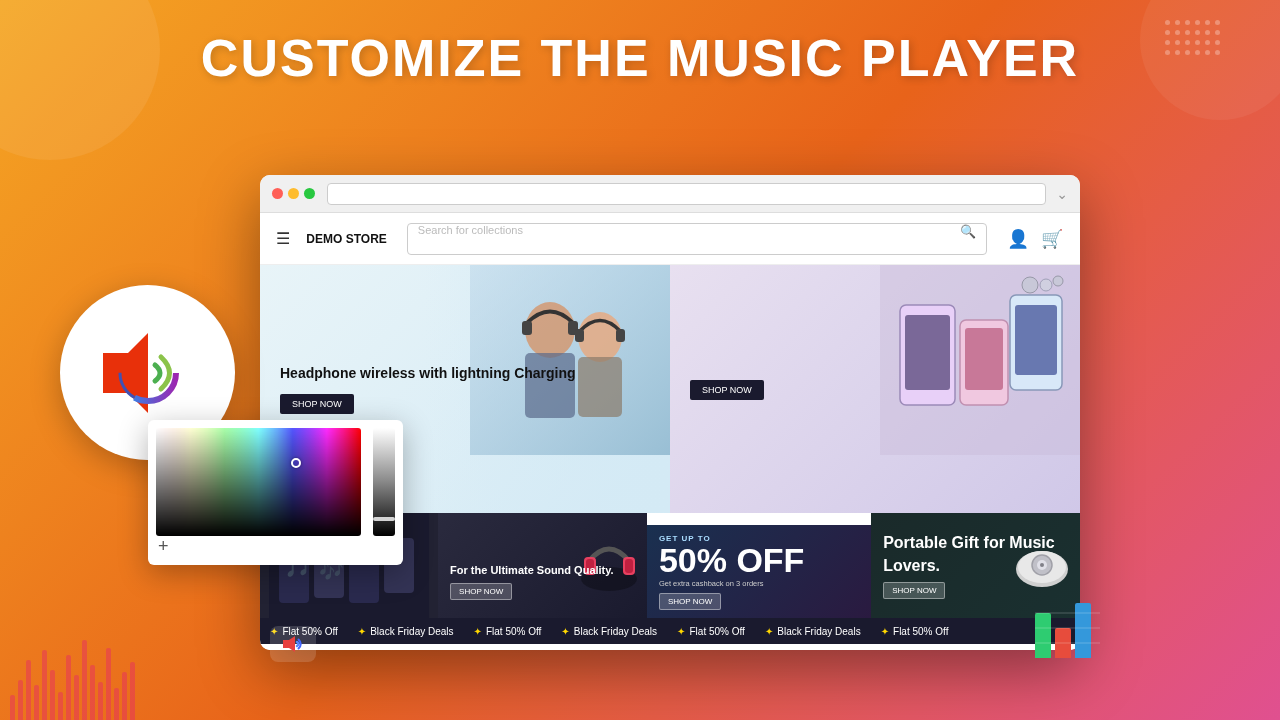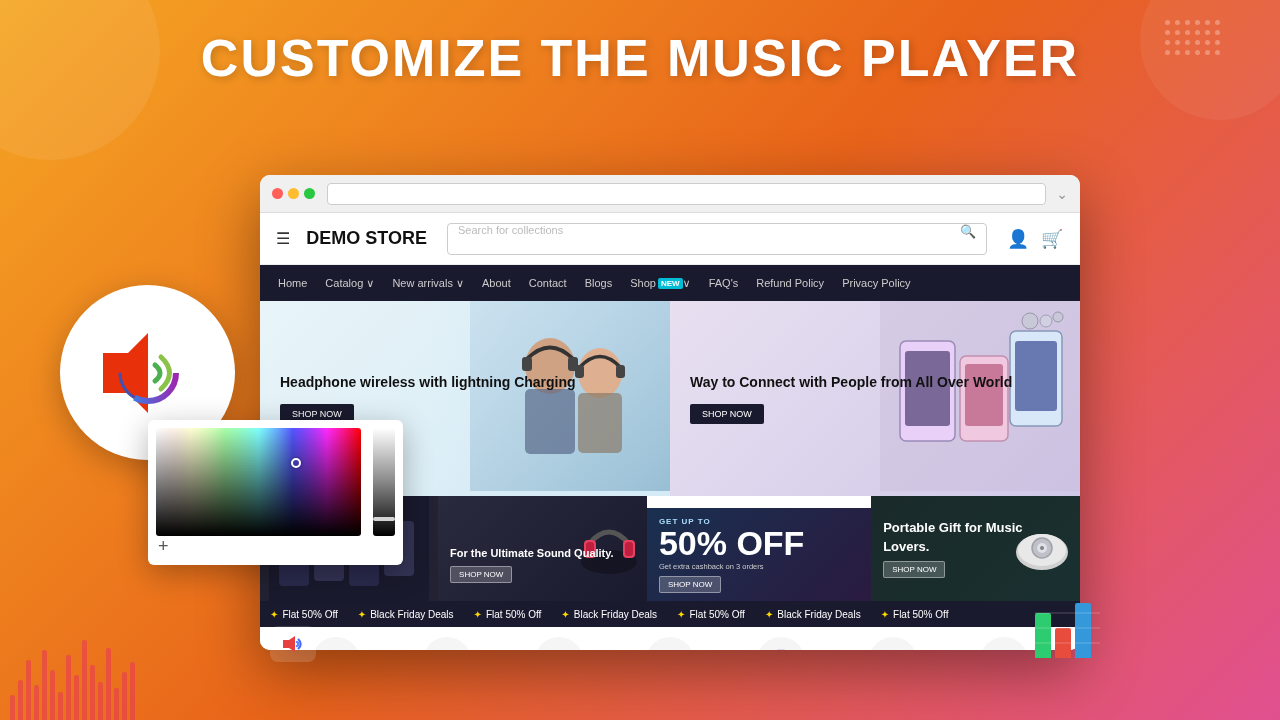--- a/index.html
+++ b/index.html
@@ -96,21 +96,21 @@
       border-bottom: 1px solid #eee;
       gap: 10px;
     }
     .hamburger {
       font-size: 16px;
       color: #333;
       cursor: pointer;
       margin-right: 6px;
     }
     .store-logo {
-      font-size: 18px;
+      font-size: 12px;
       font-weight: 900;
       color: #111;
       margin-right: 10px;
     }
     .search-bar {
       flex: 1;
       height: 32px;
       border: 1px solid #ccc;
       border-radius: 4px;
       padding: 0 10px;
@@ -159,21 +159,21 @@
       font-size: 8px;
       padding: 1px 3px;
       border-radius: 2px;
       margin-left: 2px;
       font-weight: bold;
     }
 
     
     .hero-section {
       display: flex;
-      height: 195px;
+      height: 248px;
     }
     .hero-left {
       width: 50%;
       background: linear-gradient(135deg, #e8f4f8 0%, #d4eaf5 100%);
       position: relative;
       overflow: hidden;
       display: flex;
       align-items: center;
     }
     .hero-left-text {
@@ -525,34 +525,20 @@
     <div class="search-bar">
       <span style="color:#bbb;font-size:11px;">Search for collections</span>
       <span class="search-icon-inline">🔍</span>
     </div>
     <div class="store-icons">
       <span class="store-icon">👤</span>
       <span class="store-icon">🛒</span>
     </div>
   </div>
 
-  <div class="main-menu">
-    <span class="menu-item">Home</span>
-    <span class="menu-item">Catalog ∨</span>
-    <span class="menu-item">New arrivals ∨</span>
-    <span class="menu-item">About</span>
-    <span class="menu-item">Contact</span>
-    <span class="menu-item">Blogs</span>
-    <span class="menu-item">
-      Shop <span class="shop-badge">NEW</span> ∨
-    </span>
-    <span class="menu-item">FAQ's</span>
-    <span class="menu-item">Refund Policy</span>
-    <span class="menu-item">Privacy Policy</span>
-  </div>
 
   <div class="hero-section">
     <div class="hero-left">
       <div class="hero-left-text">
         <h2>Headphone wireless with lightning Charging</h2>
         <button class="shop-now-btn">SHOP NOW</button>
       </div>
       <div class="hero-left-img">
 
         <svg width="200" height="190" viewBox="0 0 200 190" style="position:absolute;right:0;top:0;">
@@ -575,21 +561,20 @@
           <rect x="108" y="92" width="44" height="60" rx="5" fill="#8a7a6a" opacity="0.7"></rect>
 
           <path d="M110 66 Q130 45 150 66" stroke="#333" stroke-width="3.5" fill="none"></path>
           <rect x="105" y="64" width="9" height="13" rx="3" fill="#444"></rect>
           <rect x="146" y="64" width="9" height="13" rx="3" fill="#444"></rect>
         </svg>
       </div>
     </div>
     <div class="hero-right">
       <div class="hero-right-text">
-        <h2>Way to Connect with People from All Over World</h2>
         <button class="shop-now-btn-dark">SHOP NOW</button>
       </div>
       <div class="hero-right-img">
         <svg width="200" height="190" viewBox="0 0 200 190" style="position:absolute;right:0;top:0;">
           <rect width="200" height="190" fill="#c8b8d8" opacity="0.4" rx="0"></rect>
 
           <rect x="20" y="40" width="55" height="100" rx="6" fill="#e8d0f8" stroke="#9b8ab8" stroke-width="1.5"></rect>
           <rect x="25" y="50" width="45" height="75" rx="3" fill="#7a6898"></rect>
           <rect x="80" y="55" width="48" height="85" rx="6" fill="#f0c8e0" stroke="#c090b0" stroke-width="1.5"></rect>
           <rect x="85" y="63" width="38" height="62" rx="3" fill="#c87898"></rect>
@@ -646,21 +631,21 @@
         <p style="color:#aaddff;font-size:8px;font-weight:600;letter-spacing:1px;">GET UP TO</p>
         <p style="color:white;font-size:34px;font-weight:900;line-height:1;">50% OFF</p>
         <p style="color:#ccc;font-size:7.5px;margin-top:2px;">Get extra cashback on 3 orders</p>
         <button class="banner-shop-btn">SHOP NOW</button>
       </div>
     </div>
 
     <div class="banner banner-4" style="flex:1.2;background:linear-gradient(135deg,#1a2a2a,#1a3030);">
       <div style="position:relative;z-index:2;">
         <div class="banner-text">
-          <h3 style="color:white;font-size:13px;font-weight:700;line-height:1.4;">Portable Gift for Music Lovers.</h3>
+          <h3 style="color:white;font-size:16px;font-weight:700;line-height:1.4;">Portable Gift for Music Lovers.</h3>
           <button class="banner-shop-btn">SHOP NOW</button>
         </div>
       </div>
       <div class="banner-img-area">
         <svg width="65" height="65" viewBox="0 0 65 65">
 
           <ellipse cx="32" cy="40" rx="26" ry="18" fill="#d0d0d0"></ellipse>
           <ellipse cx="32" cy="38" rx="24" ry="16" fill="#e8e8e8"></ellipse>
           <circle cx="32" cy="36" r="10" fill="#c0c0c8" stroke="#a0a0a8" stroke-width="1.5"></circle>
           <circle cx="32" cy="36" r="5" fill="#e0e0e8"></circle>

